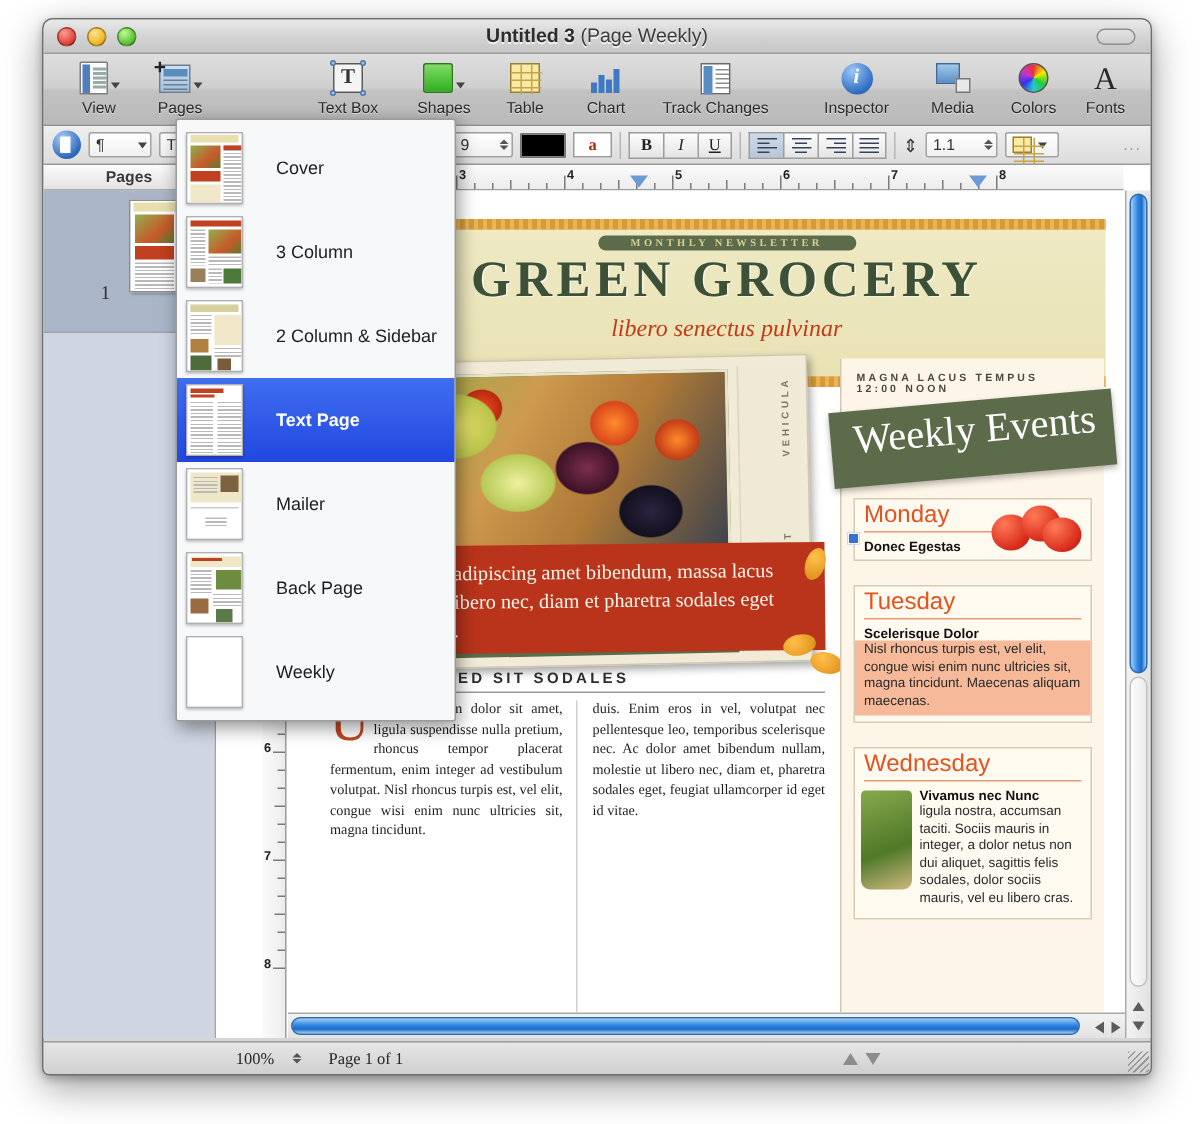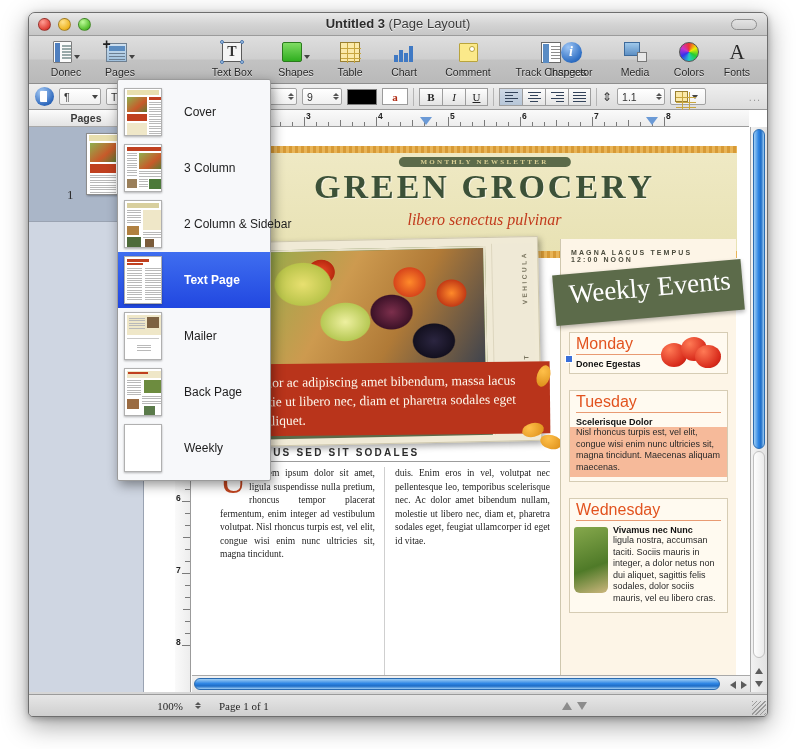--- a/index.html
+++ b/index.html
@@ -269,21 +269,21 @@
   
   .statusbar{position:absolute;left:0;right:0;bottom:0;height:22px;
     background:linear-gradient(#e6e6e6,#cfcfcf);border-top:1px solid #9b9b9b;
     display:flex;align-items:center;font-size:11px;color:#262626;}
   .sb-zoom{width:52px;text-align:center;font-family:"Liberation Serif",serif;}
   .sb-page{margin-left:18px;font-family:"Liberation Serif",serif;}
   .resizer{position:absolute;right:1px;bottom:1px;width:14px;height:14px;
     background:repeating-linear-gradient(135deg,#9a9a9a 0 1px,transparent 1px 3px);}
 
   
-  .menu{position:absolute;left:88px;top:66px;width:154px;
+  .menu{position:absolute;left:88px;top:66px;width:187px;
     background:#f7f8fa;border:1px solid #9b9b9b;border-radius:2px;
     box-shadow:2px 4px 12px rgba(0,0,0,0.42);z-index:50;padding:4px 0;}
   .menu-item{height:56px;display:flex;align-items:center;padding:0 6px;cursor:default;}
   .menu-item.sel{background:linear-gradient(#3f6ef0,#2147e0);}
   .menu-thumb{width:38px;height:48px;background:#fff;border:1px solid #b0b0b0;
     box-shadow:0 1px 2px rgba(0,0,0,0.28);overflow:hidden;flex:none;}
   .menu-label{margin-left:22px;font-size:12px;color:#1d1d1d;white-space:nowrap;}
   .menu-item.sel .menu-label{color:#fff;font-weight:bold;}
 
   
@@ -304,34 +304,34 @@
   <div class="window">
 
     <div class="titlebar">
       <div class="traffic">
         <div class="dot red"></div>
         <div class="dot yellow"></div>
         <div class="dot green"></div>
       </div>
       <div class="title-text">
         <span class="doc">Untitled 3</span>
-        <span class="sub">(Page Layout)</span>
+        <span class="sub">(Page Weekly)</span>
       </div>
       <div class="tb-pill"></div>
     </div>
 
     <div class="toolbar">
       <div class="tbgroup left">
 
         <div class="tbitem">
           <div class="gl">
               <span class="ic-view"></span>
               <i class="arrowdn"></i>
             </div>
-          <div class="lbl">Donec</div>
+          <div class="lbl">View</div>
         </div>
 
         <div class="tbitem">
           <div class="gl" style="position:relative">
             <span class="ic-pages">
                 <b class="plusmark">+</b>
               </span>
             <i class="arrowdn"></i>
           </div>
           <div class="lbl">Pages</div>
@@ -367,26 +367,20 @@
               <span class="ic-chart">
             <i style="left:1px;height:7px"></i>
                 <i style="left:6px;height:12px"></i>
             <i style="left:11px;height:9px"></i>
                 <i style="left:16px;height:16px"></i>
           </span>
             </div>
           <div class="lbl">Chart</div>
         </div>
 
-        <div class="tbitem wide">
-          <div class="gl">
-              <span class="ic-comment"></span>
-            </div>
-          <div class="lbl">Comment</div>
-        </div>
 
         <div class="tbitem" style="width:92px">
           <div class="gl">
               <span class="ic-track"></span>
             </div>
           <div class="lbl">Track Changes</div>
         </div>
       </div>
 
       <div class="tbgroup right">

